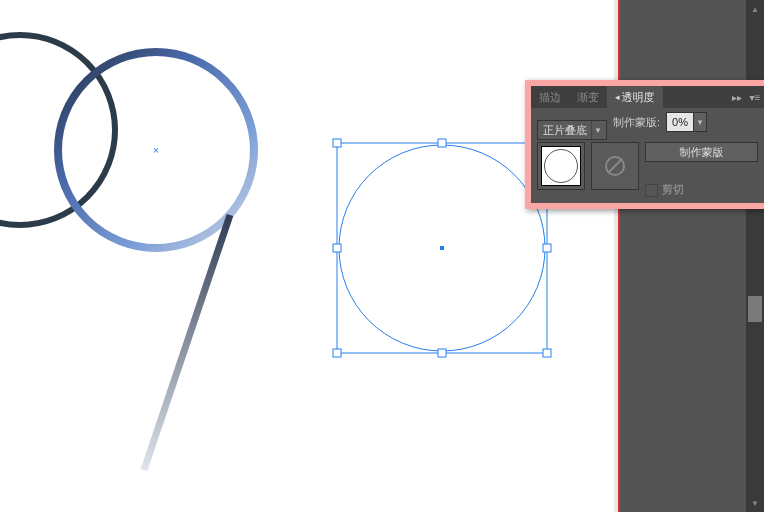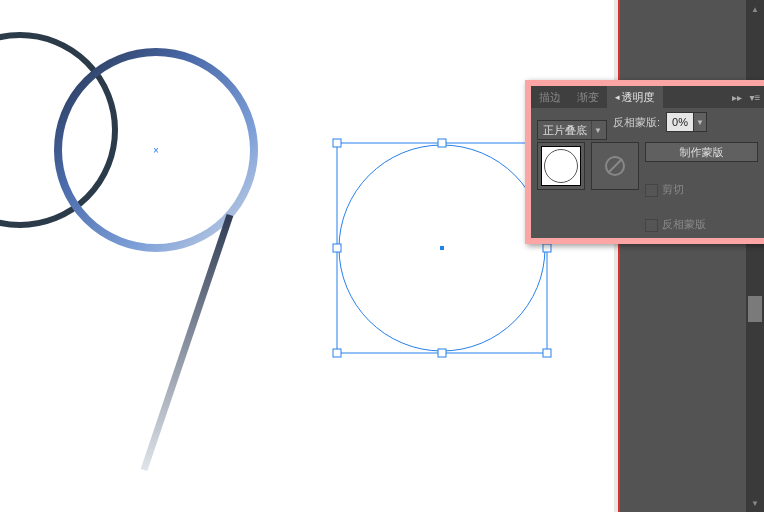--- a/index.html
+++ b/index.html
@@ -188,20 +188,21 @@
     height: 18px;
     background: #606060;
     border: 1px solid #333;
     color: #ddd;
     display: flex; align-items: center; justify-content: center;
   }
   .chk-row {
     display: flex; align-items: flex-end;
     gap: 4px;
     color: #888;
+    font-weight: bold;
   }
   .chk {
     width: 11px; height: 11px;
     border: 1px solid #444;
     background: #555;
   }
   
   .sel-handle {
     fill: #fff; stroke: #2680eb; stroke-width: 1;
   }
@@ -266,21 +267,21 @@
     <div class="tab-spacer"></div>
     <div class="tab-ctrl">▸▸</div>
     <div class="tab-ctrl">▾≡</div>
   </div>
 
   <div class="panel-row1">
     <div class="dd">
       <span>正片叠底</span>
       <span class="arrow">▼</span>
     </div>
-    <span class="label">反相蒙版:</span>
+    <span class="label">制作蒙版:</span>
     <div class="opacity-input">
       <div class="opacity-val">0%</div>
       <div class="opacity-arrow">▼</div>
     </div>
   </div>
 
   <div class="panel-row2">
     <div class="thumb-box">
       <div class="thumb-inner">
           <div class="thumb-circle"></div>
@@ -291,19 +292,15 @@
         <circle cx="12" cy="12" r="9" fill="none" stroke="#888" stroke-width="2"></circle>
         <line x1="5" y1="19" x2="19" y2="5" stroke="#888" stroke-width="2"></line>
       </svg>
     </div>
     <div class="mask-opts">
       <div class="mask-btn">制作蒙版</div>
       <div class="chk-row">
         <div class="chk"></div>
         <span>剪切</span>
       </div>
-      <div class="chk-row">
-        <div class="chk"></div>
-        <span>反相蒙版</span>
-      </div>
     </div>
   </div>
 </div>
 
 </body></html>

